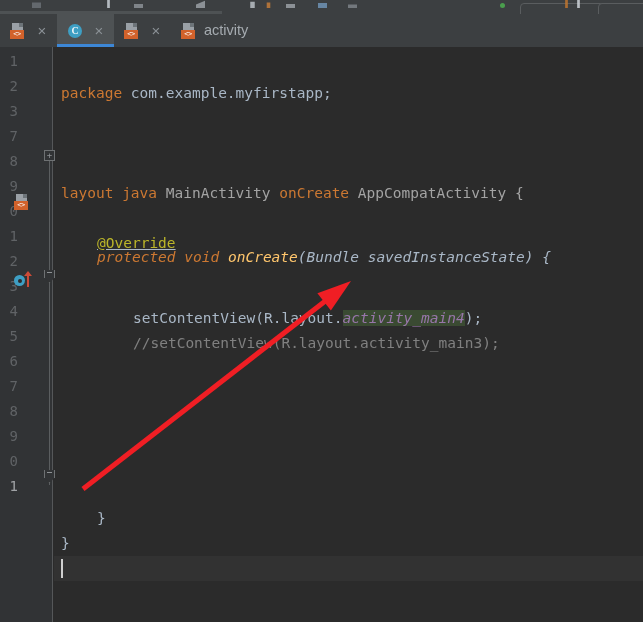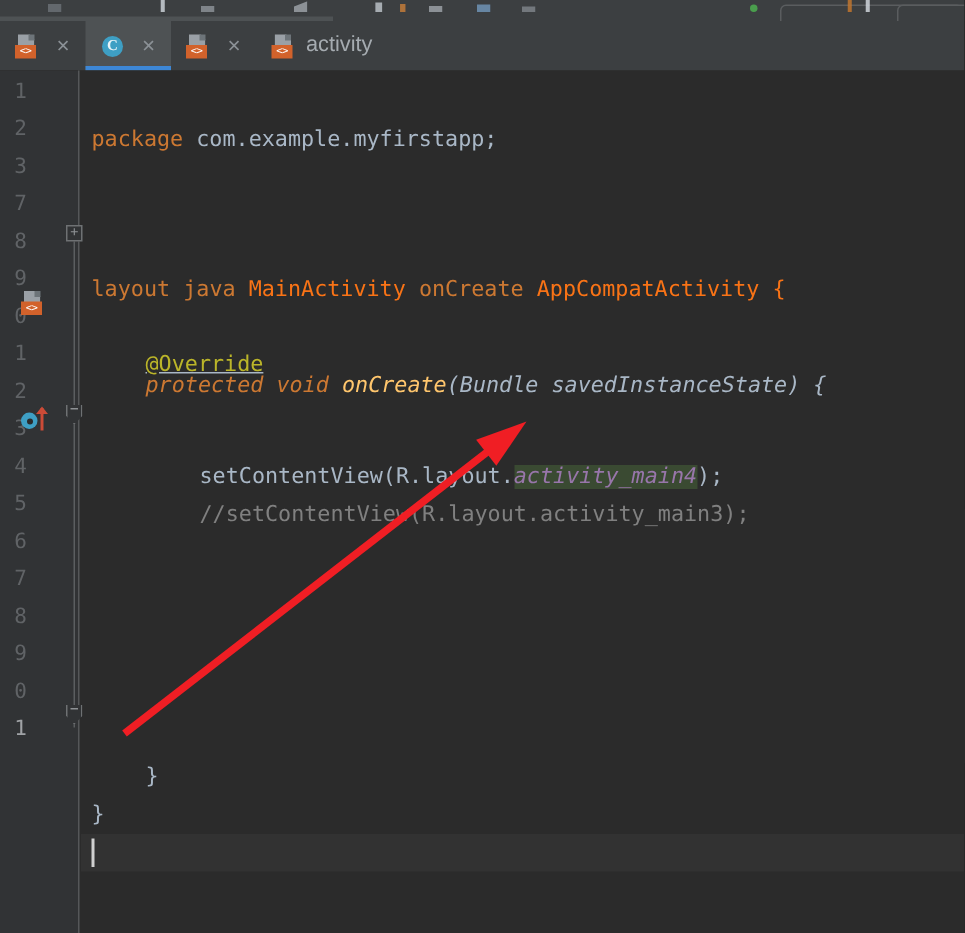--- a/index.html
+++ b/index.html
@@ -257,21 +257,21 @@
     position: absolute;
     left: 7px;
     height: 25px;
     line-height: 25px;
     white-space: pre;
     font-family: "DejaVu Sans Mono", monospace;
     font-size: 14.5px;
     color: #a9b7c6;
   }
   .kw   { color: #cc7832; }
-  .cls  { color: #f97316; }
+  .cls  { color: #a3a3a3; }
   .ann  { color: #bbb529; }
   .mth  { color: #ffc66d; }
   .cmt  { color: #808080; }
   .punct{ color: #a9b7c6; }
   .brace{ color: #a9b7c6; }
   .fold-dots {
     background: #3c3f41;
     color: #8d9194;
     padding: 0 2px;
     border-radius: 2px;

